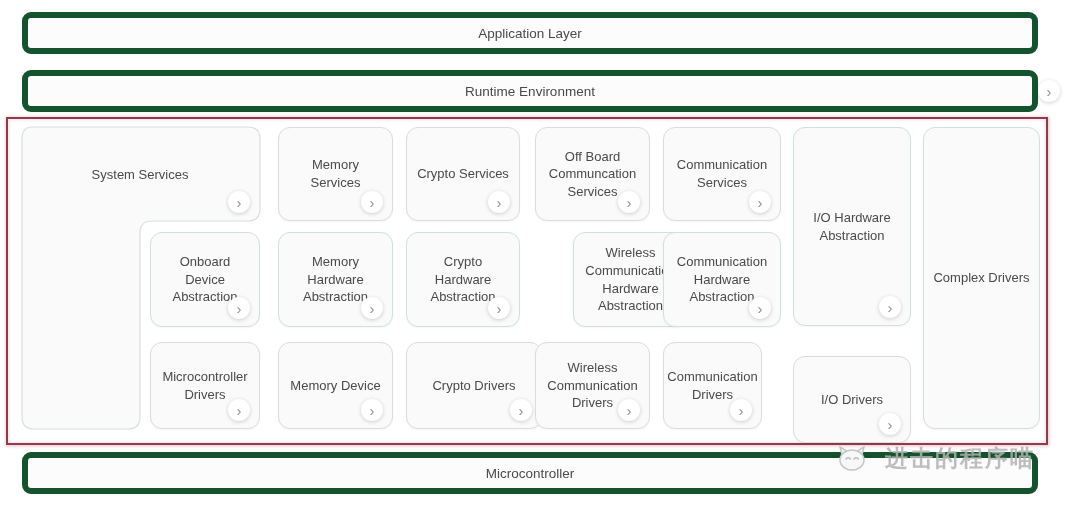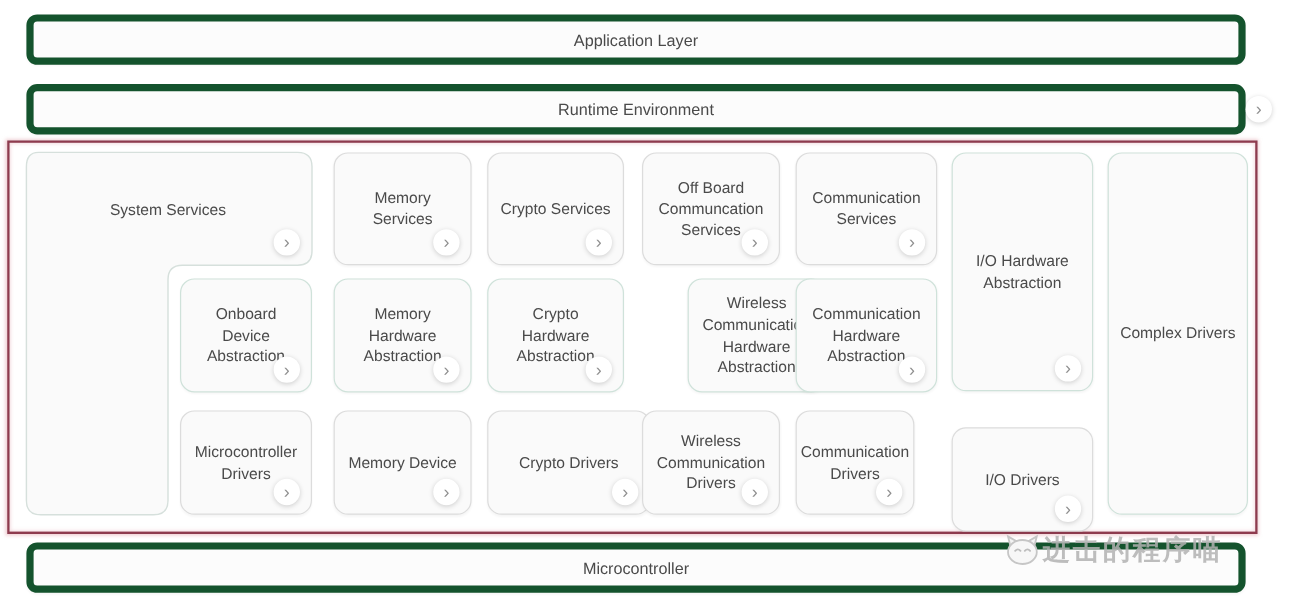--- a/index.html
+++ b/index.html
@@ -60,21 +60,21 @@
   .m-wireless-hw{left:527px;top:113px;width:115px;height:95px;margin-left:38px;}
   .m-comm-hw{left:655px;top:113px;width:118px;height:95px;}
   .m-micro-drv{left:142px;top:223px;width:110px;height:87px;}
   .m-mem-drv{left:270px;top:223px;width:115px;height:87px;}
   .m-crypto-drv{left:398px;top:223px;width:136px;height:87px;}
   .m-wireless-drv{left:527px;top:223px;width:115px;height:87px;}
   .m-comm-drv{left:655px;top:223px;width:99px;height:87px;}
   .m-io-drv{left:785px;top:223px;width:118px;height:87px;margin-top:14px;}
   
   .watermark{
-    position:absolute;left:836px;top:443px;display:flex;align-items:center;gap:1px;
+    position:absolute;left:836px;top:443px;display:flex;align-items:center;gap:17px;
     color:rgba(178,178,178,0.85);font-size:23px;font-weight:600;letter-spacing:2px;z-index:6;
     white-space:nowrap;
   }
 </style>
 </head>
 <body>
 
 <div class="stage">
 
   <div class="bar bar-app">

